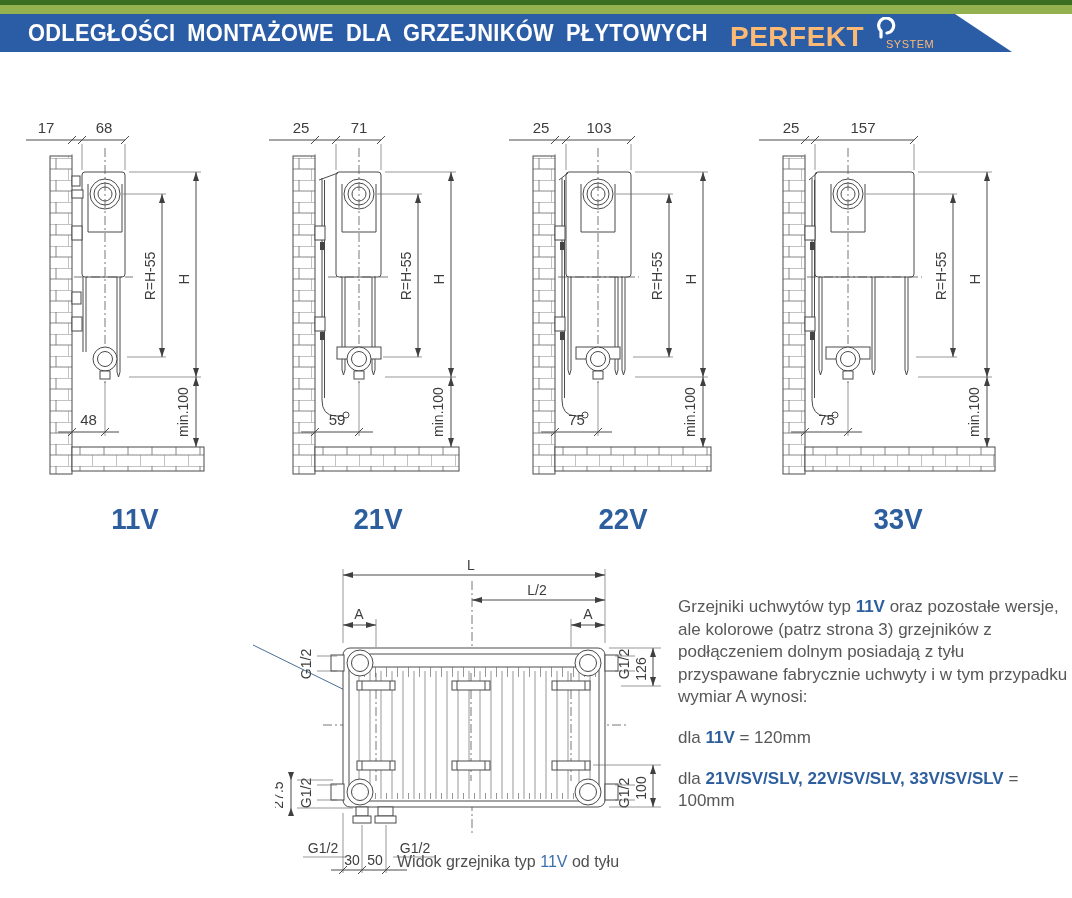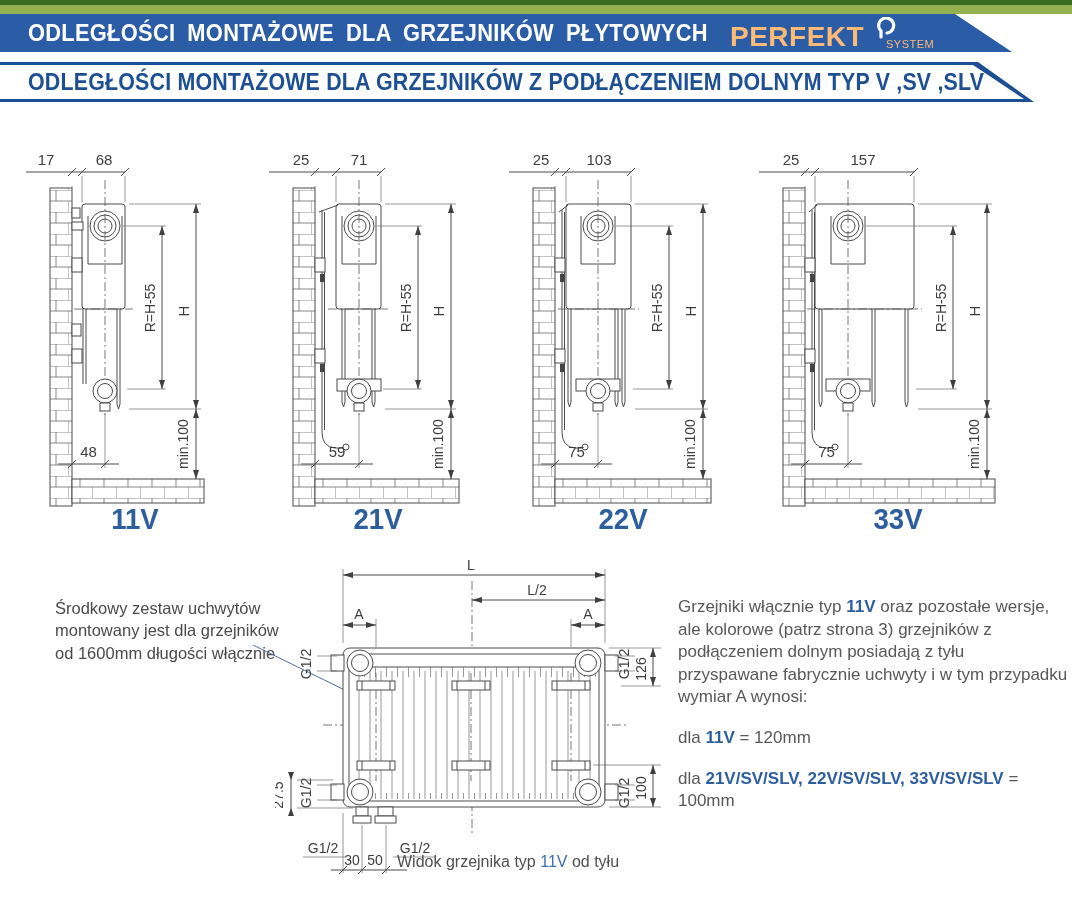--- a/index.html
+++ b/index.html
@@ -16,21 +16,21 @@
   .logo .brand{font-size:28px;font-weight:800;letter-spacing:.5px;}
   .logo .hook{position:absolute;left:146px;top:-4px;}
   .logo .brand-sub{position:absolute;left:156px;top:17px;font-size:11px;letter-spacing:.5px;}
   .banner2-outer{position:absolute;top:62px;left:0;width:1034px;height:40px;background:#1d4f94;
            clip-path:polygon(0 0,978px 0,1034px 100%,0 100%);}
   .banner2-inner{position:absolute;top:3px;left:0;width:1028px;height:34px;background:#fff;
            clip-path:polygon(0 0,973px 0,1024px 100%,0 100%);}
   .banner2-text{position:absolute;left:28px;top:50%;transform:translateY(-50%) scaleX(.93);
            transform-origin:left center;color:#1d4f94;font-size:23px;font-weight:600;
            letter-spacing:.2px;white-space:nowrap;}
-  .diagram-cell{position:absolute;top:146px;}
+  .diagram-cell{position:absolute;top:114px;}
   .type-label{position:absolute;top:502px;text-align:center;color:#2d5e9e;
            font-size:30px;font-weight:600;transform:scaleX(.92);}
   svg .ln{stroke:#4a4a4a;stroke-width:1;fill:none;}
   svg .lnw{stroke:#4a4a4a;stroke-width:1;fill:#fff;}
   svg .thin{stroke:#6a6a6a;stroke-width:.7;fill:none;}
   svg .cl{stroke:#555;stroke-width:.8;fill:none;stroke-dasharray:9 3 2 3;}
   svg .ar{fill:#3f3f3f;stroke:none;}
   svg text.dim{font-family:"Liberation Sans","DejaVu Sans",sans-serif;font-size:14px;fill:#3d3d3d;}
   svg text.dimB{font-family:"Liberation Sans","DejaVu Sans",sans-serif;font-size:15px;fill:#3d3d3d;}
   svg text.cap{font-family:"Liberation Sans","DejaVu Sans",sans-serif;font-size:16px;fill:#4f4f4f;}
@@ -56,25 +56,20 @@
     <span class="banner1-text">ODLEGŁOŚCI MONTAŻOWE DLA GRZEJNIKÓW PŁYTOWYCH</span>
     <div class="logo">
       <span class="brand">PERFEKT</span>
       <svg class="hook" width="22" height="24" viewBox="0 0 22 24">
         <path d="M 5,20 L 5,14 A 7.5,7.5 0 1 1 11,16" stroke="#ffffff" stroke-width="3.2" fill="none" stroke-linecap="round"></path>
       </svg>
       <span class="brand-sub">SYSTEM</span>
     </div>
   </div>
 
-  <div class="banner2-outer">
-    <div class="banner2-inner">
-      <span class="banner2-text">ODLEGŁOŚCI MONTAŻOWE DLA GRZEJNIKÓW Z PODŁĄCZENIEM DOLNYM TYP V ,SV ,SLV</span>
-    </div>
-  </div>
 
   <div class="diagram-cell" style="left:20px;">
     <svg class="sideview" width="230" height="370" viewBox="0 0 230 370">
         <defs>
           <pattern id="brick0" width="24" height="22" patternUnits="userSpaceOnUse">
             <rect x="0" y="0" width="24" height="22" fill="#ffffff"></rect>
             <path d="M0,0H24 M0,11H24 M12,0V11 M0,11V22" stroke="#6a6a6a" stroke-width="0.8" fill="none"></path>
           </pattern>
         </defs>
         <g>
@@ -404,21 +399,20 @@
           <text x="73.5" y="311" class="dimB" text-anchor="middle">75</text>
         </g>
       </svg>
   </div>
 
   <div class="type-label" style="left:20px;width:230px;">11V</div>
   <div class="type-label" style="left:263px;width:230px;">21V</div>
   <div class="type-label" style="left:503px;width:240px;">22V</div>
   <div class="type-label" style="left:753px;width:290px;">33V</div>
 
-  <div class="note-left">Środkowy zestaw uchwytów montowany jest dla grzejników od 1600mm długości włącznie</div>
 
   <svg class="leader-svg" width="240" height="130" viewBox="0 0 240 130">
     <line x1="8" y1="12" x2="232" y2="122" stroke="#4a6e96" stroke-width="1"></line>
   </svg>
 
   <svg id="rear-svg" style="position:absolute;left:275px;top:555px;" width="400" height="340" viewBox="0 0 400 340">
 
     <line class="cl" x1="197" y1="26" x2="197" y2="278"></line>
     <line class="cl" x1="48" y1="170" x2="352" y2="170"></line>
 
@@ -624,18 +618,18 @@
       <line class="thin" x1="28" y1="302" x2="70" y2="302"></line>
       <text class="dim" x="48" y="298" text-anchor="middle">G1/2</text>
       <line class="thin" x1="118" y1="302" x2="160" y2="302"></line>
       <text class="dim" x="140" y="298" text-anchor="middle">G1/2</text>
     </g>
 
     <text class="cap" x="122" y="312"><tspan>Widok grzejnika typ </tspan><tspan class="capblue">11V</tspan><tspan> od tyłu</tspan></text>
   </svg>
 
   <div class="notes-right">
-    <p><span>Grzejniki włącznie typ </span><span class="blue">11V</span><span> oraz pozostałe wersje, ale kolorowe (patrz strona 3) grzejników z podłączeniem dolnym posiadają z tyłu przyspawane fabrycznie uchwyty i w tym przypadku wymiar A wynosi:</span></p>
+    <p><span>Grzejniki uchwytów typ </span><span class="blue">11V</span><span> oraz pozostałe wersje, ale kolorowe (patrz strona 3) grzejników z podłączeniem dolnym posiadają z tyłu przyspawane fabrycznie uchwyty i w tym przypadku wymiar A wynosi:</span></p>
     <div class="dla-line"><span>dla </span><span class="blue">11V</span><span> = 120mm</span></div>
     <div class="dla-line"><span>dla </span><span class="blue">21V/SV/SLV, 22V/SV/SLV, 33V/SV/SLV</span><span> = 100mm</span></div>
   </div>
 
 </div>
 
 </body></html>

